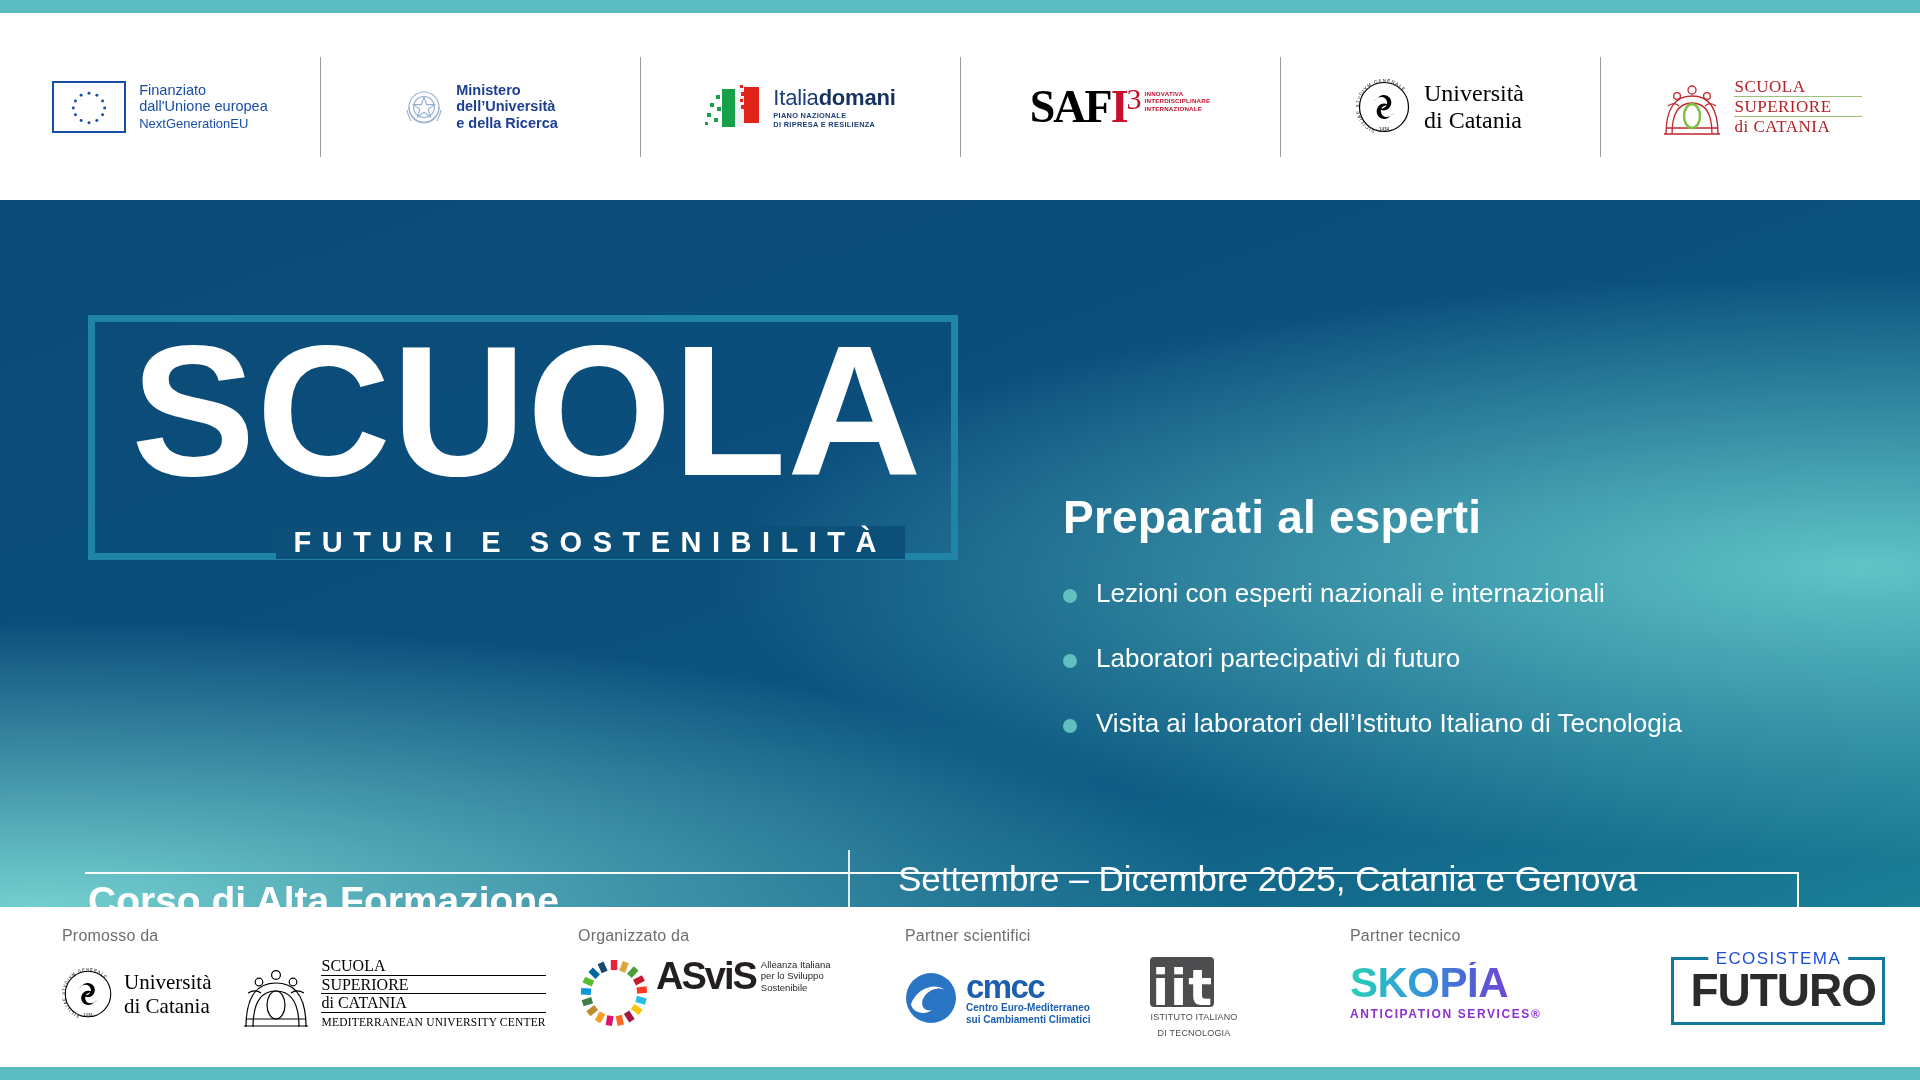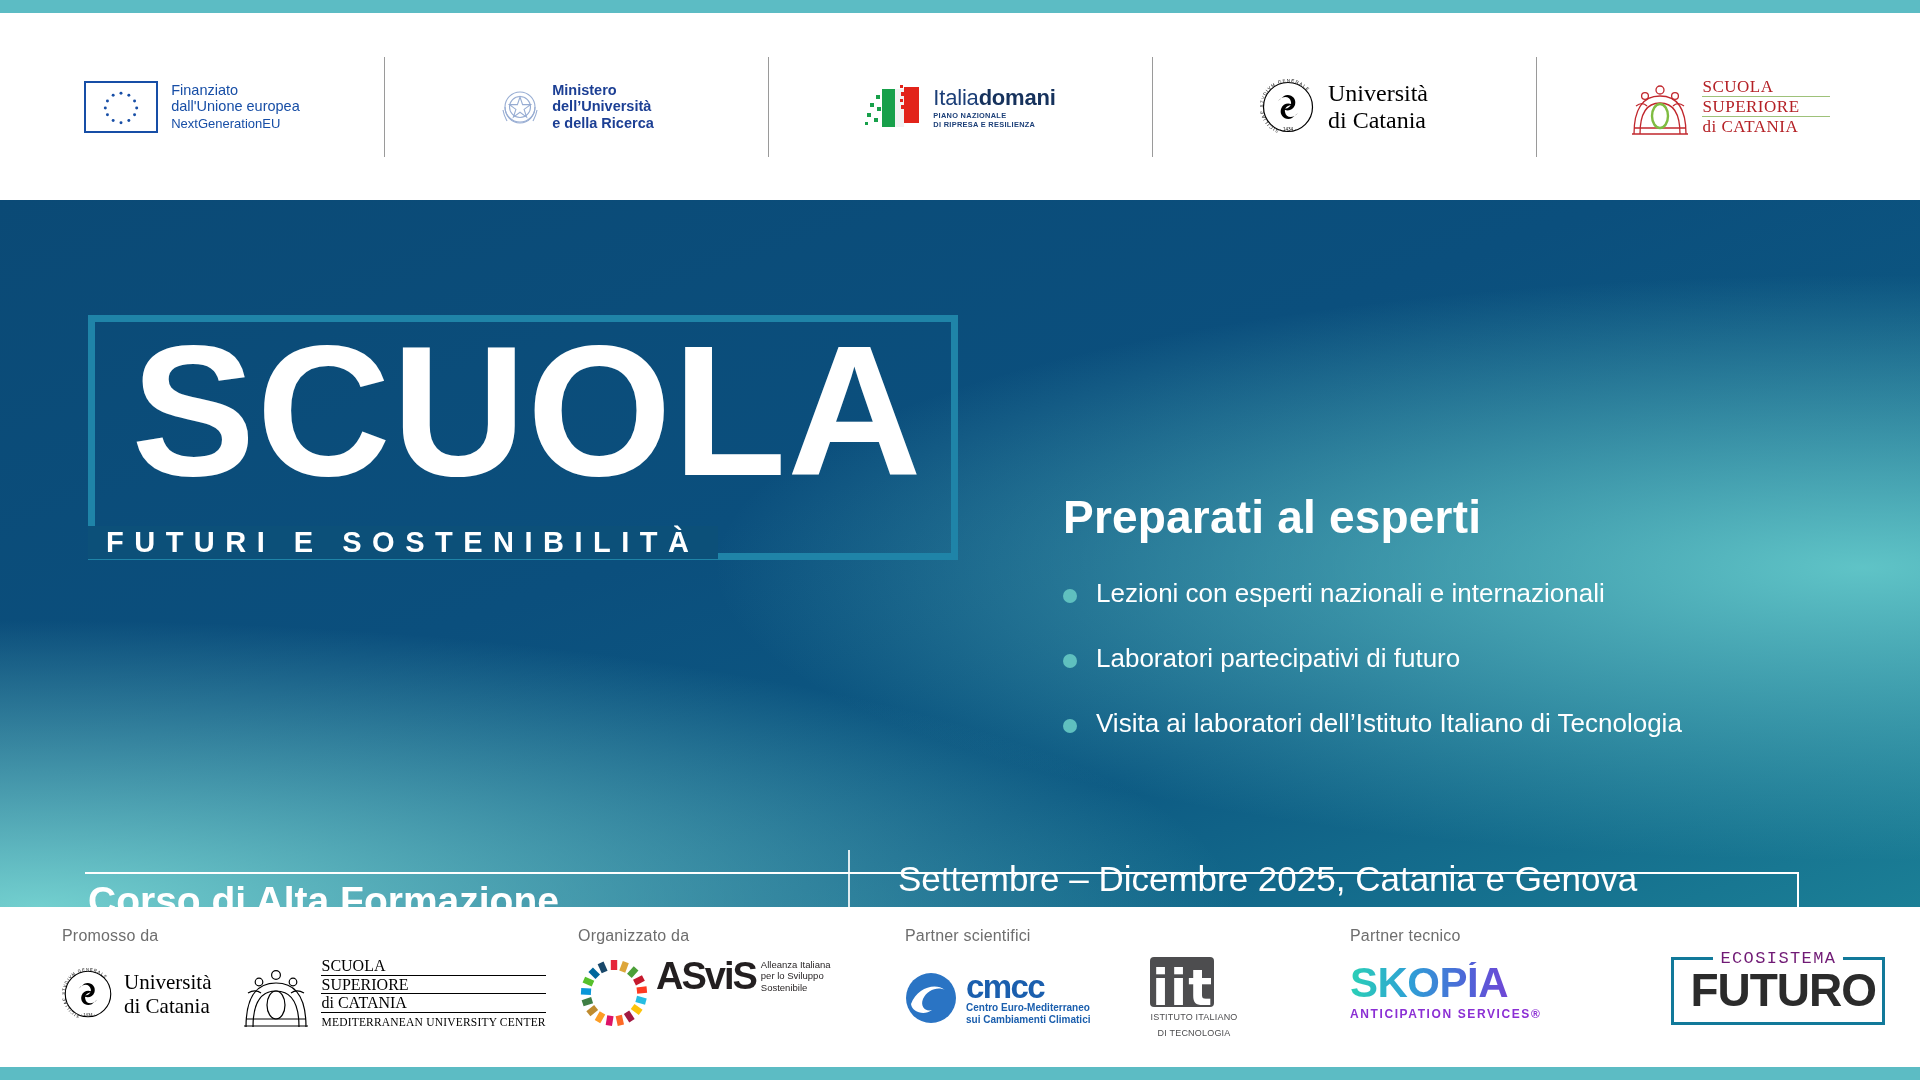--- a/index.html
+++ b/index.html
@@ -83,21 +83,21 @@
   .scuola-box{
     position:absolute;left:88px;top:115px;width:870px;height:245px;
     border:7px solid #1f84a8;box-sizing:border-box;
   }
   .scuola-word{
     position:absolute;left:122px;top:118px;width:810px;
     font-size:186px;font-weight:bold;color:#fff;letter-spacing:1px;
     line-height:186px;text-align:center;
   }
   .scuola-sub-wrap{
-    position:absolute;left:88px;top:326px;width:808px;text-align:left;
+    position:absolute;left:97px;top:326px;width:808px;text-align:right;
   }
   .scuola-sub{
     display:inline-block;background:
       linear-gradient(90deg,#0c5079 0%,#0c5079 100%);
     padding:0 18px;
     font-size:29px;font-weight:bold;color:#fff;letter-spacing:10.5px;
   }
 
   
   .hero-right{position:absolute;left:1063px;top:290px;width:820px;}
@@ -170,21 +170,21 @@
     background:linear-gradient(90deg,#2ad0b6 0%,#2f9fd6 32%,#4f63d8 62%,#8b2fd4 100%);
     -webkit-background-clip:text;background-clip:text;color:transparent;}
   .skopia .tag{font-size:12px;font-weight:bold;letter-spacing:1.6px;color:#8b2fd4;margin-top:3px;}
 
   .ecofuturo{
     border:3px solid #11799a;padding:6px 16px 8px 16px;position:relative;
     width:176px;text-align:center;
   }
   .ecofuturo .eco{
     position:absolute;top:-11px;left:50%;transform:translateX(-50%);
-    background:#fff;padding:0 7px;font-size:17px;color:#701a75;letter-spacing:1.4px;font-family:Liberation Mono, monospace;
+    background:#fff;padding:0 7px;font-size:17px;color:#1d4ed8;letter-spacing:1.4px;
   }
   .ecofuturo .fut{font-size:46px;font-weight:bold;color:#2b2b2b;letter-spacing:-1px;line-height:48px;}
 </style>
 </head>
 <body>
 
 <div class="page">
 
   <div class="teal-bar top"></div>
 
@@ -259,20 +259,31 @@
           </g>
         </svg>
         <div class="itdom-text">
           <div class="big"><span>Italia</span><b>domani</b></div>
           <div class="small">PIANO NAZIONALE</div>
           <div class="small">DI RIPRESA E RESILIENZA</div>
         </div>
       </div>
     </div>
 
+    <div class="logo-cell">
+      <div class="safi">
+        <div class="word"><span>SAF</span><span class="i">I</span></div>
+        <div class="sup">3</div>
+        <div class="tag">
+          <div>INNOVATIVA</div>
+          <div>INTERDISCIPLINARE</div>
+          <div>INTERNAZIONALE</div>
+        </div>
+      </div>
+    </div>
 
     <div class="logo-cell">
       <div class="unict">
         <svg class="unict-seal" viewBox="0 0 56 56">
           <defs>
               <path id="hc1" d="M28 53 A25 25 0 0 1 28 3 A25 25 0 0 1 28 53" fill="none"></path>
             </defs>
           <circle cx="28" cy="28" r="24.5" fill="none" stroke="#000" stroke-width="1.2"></circle>
           <path d="M18 22c5-6 12-5 13 1 1 5-5 8-9 6 4 4 11 3 13-3 2-7-5-12-11-9" fill="#000"></path>
           <path d="M38 34c-5 6-12 5-13-1-1-5 5-8 9-6-4-4-11-3-13 3-2 7 5 12 11 9" fill="#000"></path>

